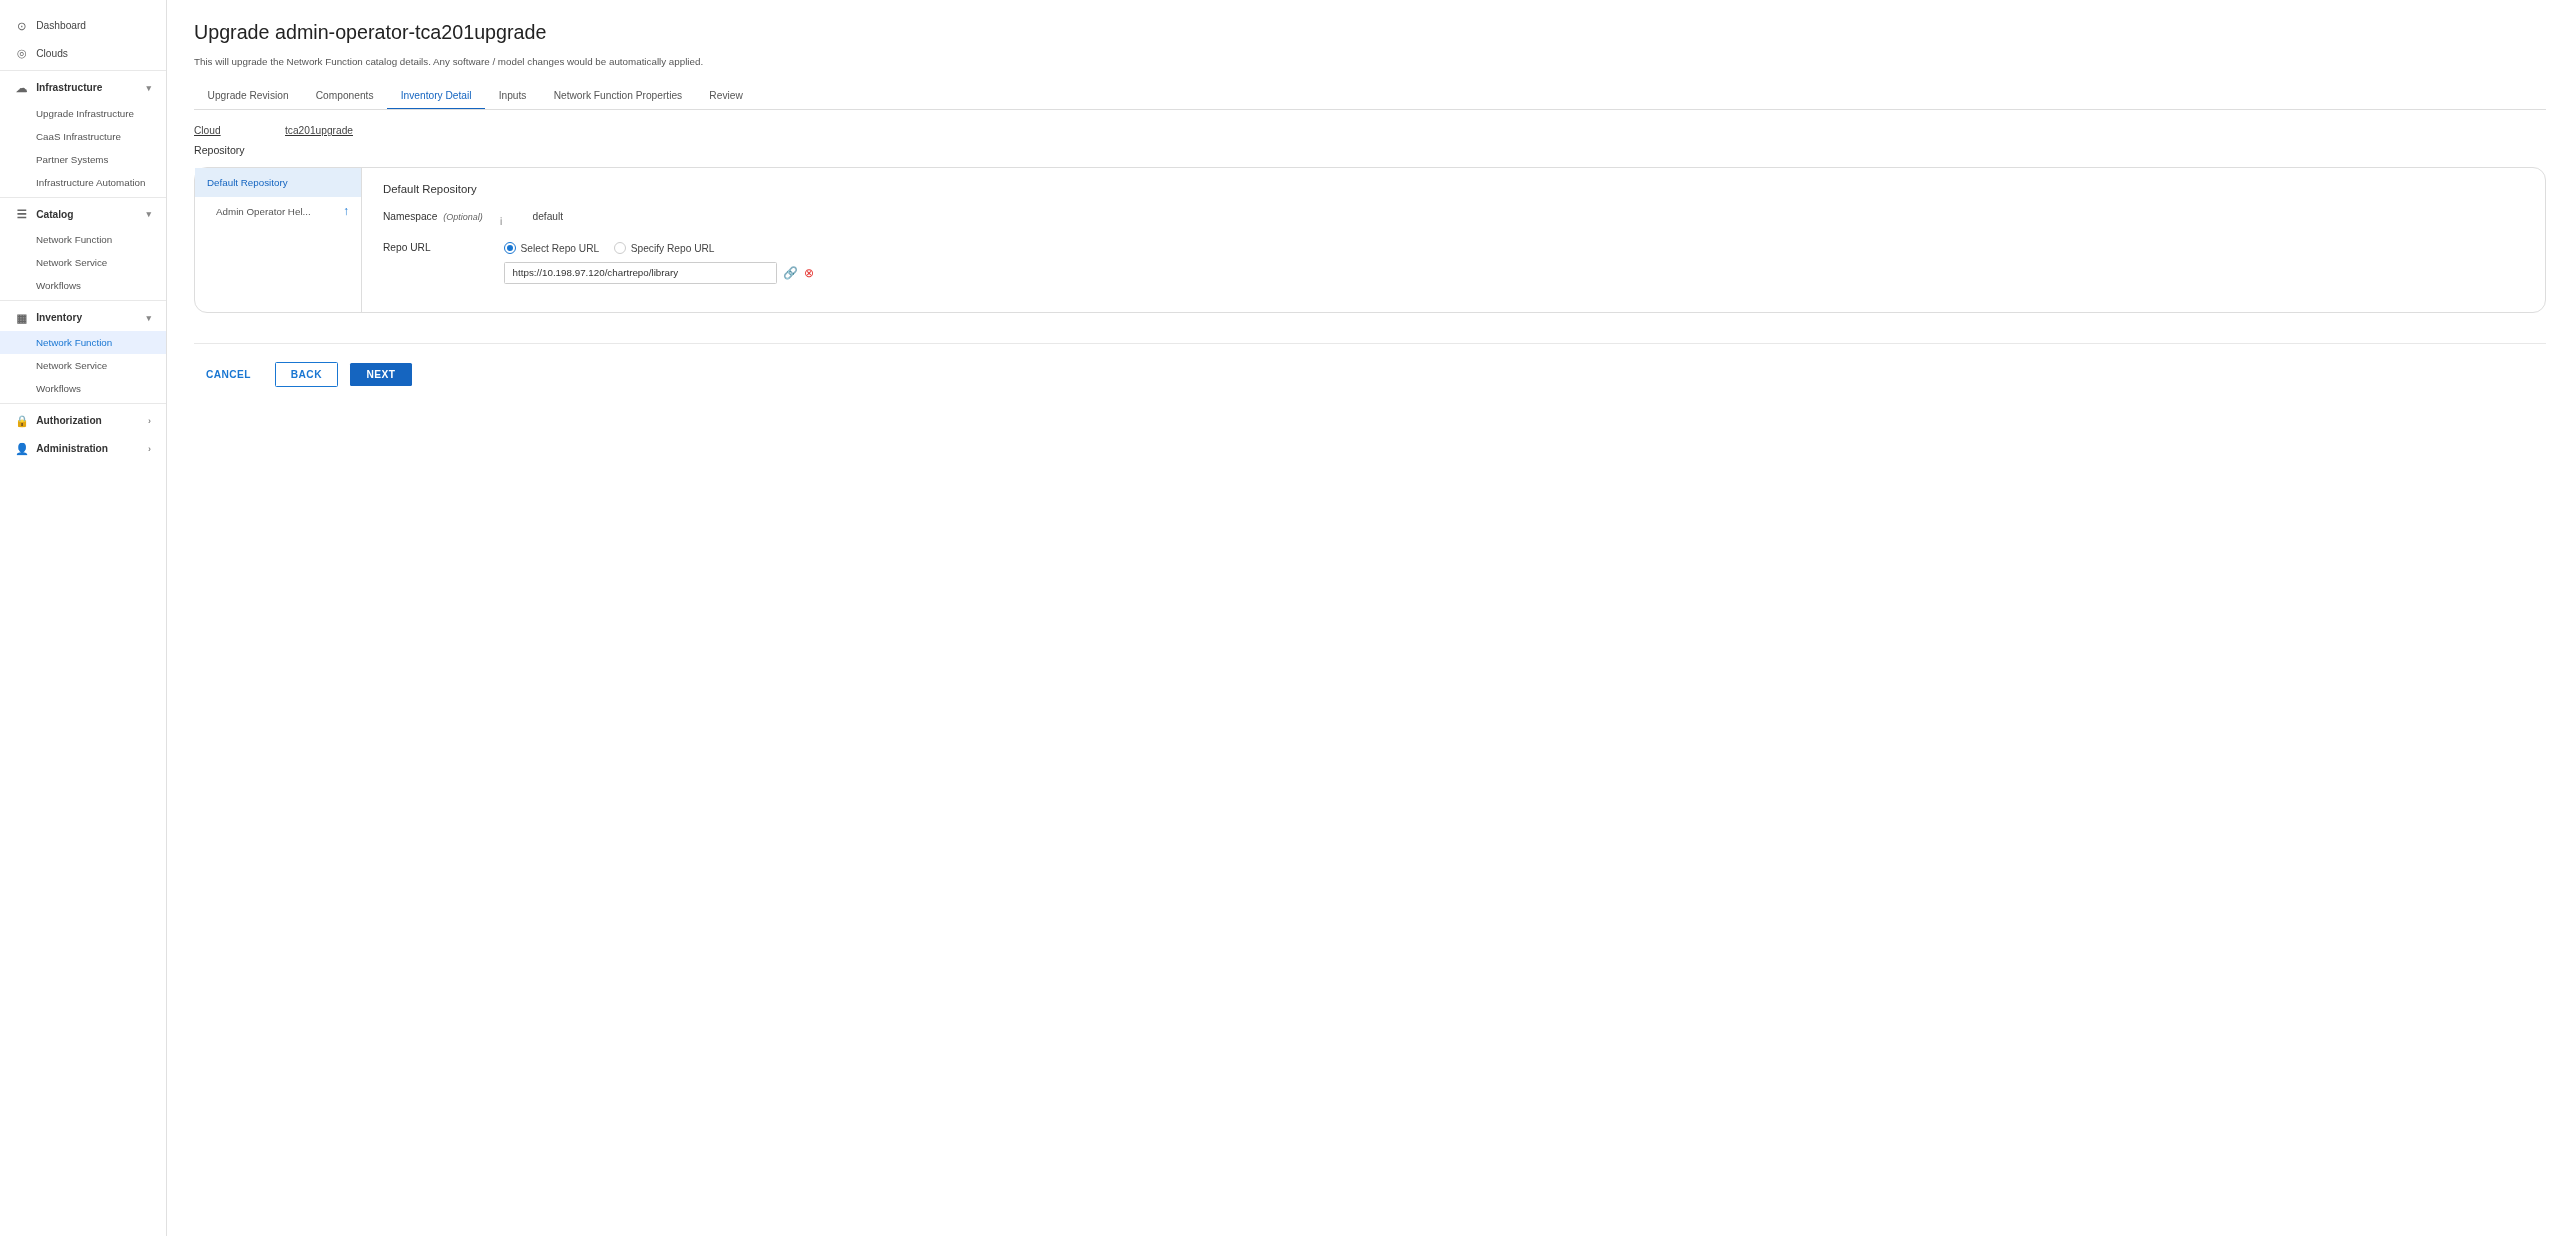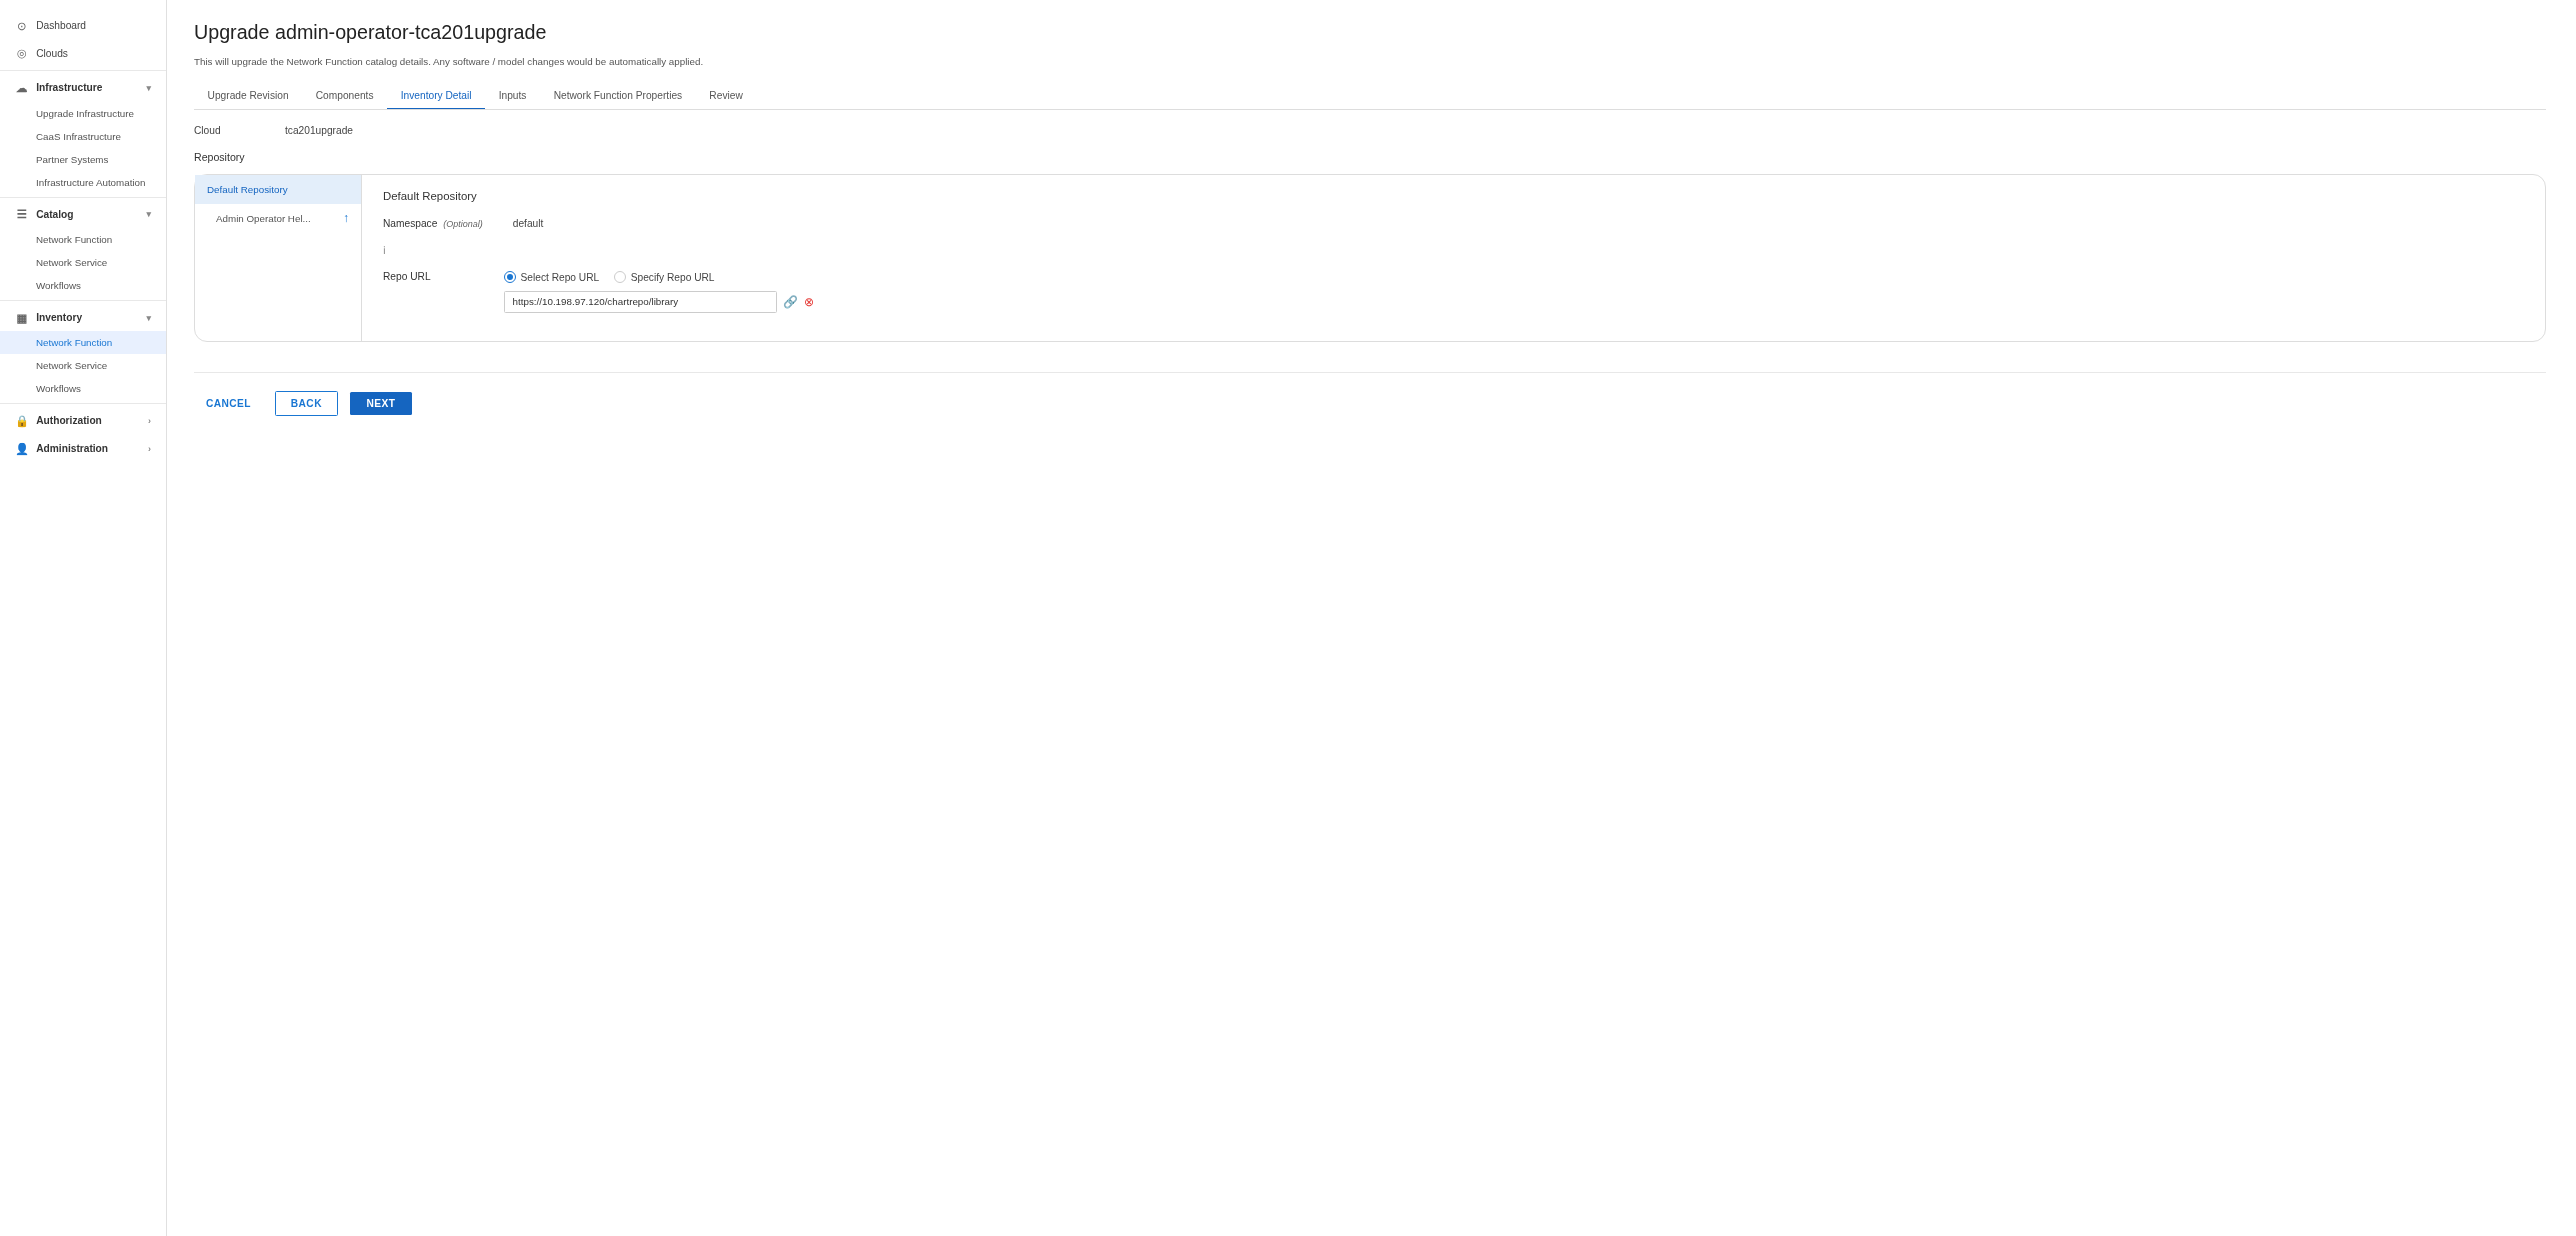--- a/index.html
+++ b/index.html
@@ -99,21 +99,22 @@
     }
     .tab.active {
       color: #1565c0;
       border-bottom: 1.5px solid #1565c0;
       font-weight: 500;
     }
 
     .field-row {
       display: flex;
       align-items: center;
-      margin-bottom: 15px;
+      margin-bottom: 8px;
+      text-decoration: underline;
     }
     .field-label {
       font-size: 10.2px;
       color: #444;
       min-width: 91px;
       font-weight: 500;
     }
     .field-value {
       font-size: 10.2px;
       color: #444;
@@ -186,22 +187,22 @@
       align-items: flex-start;
       gap: 30px;
       margin-bottom: 13.6px;
     }
     .detail-field-label {
       font-size: 10.2px;
       font-weight: 500;
       color: #333;
       min-width: 91px;
       display: flex;
-      flex-direction: column;
-      gap: 11px;
+      flex-direction: row;
+      gap: 17px;
     }
     .detail-field-label .optional {
       font-weight: 400;
       font-style: italic;
       color: #666;
       font-size: 9px;
       display: inline;
     }
     .info-icon {
       color: #888;

